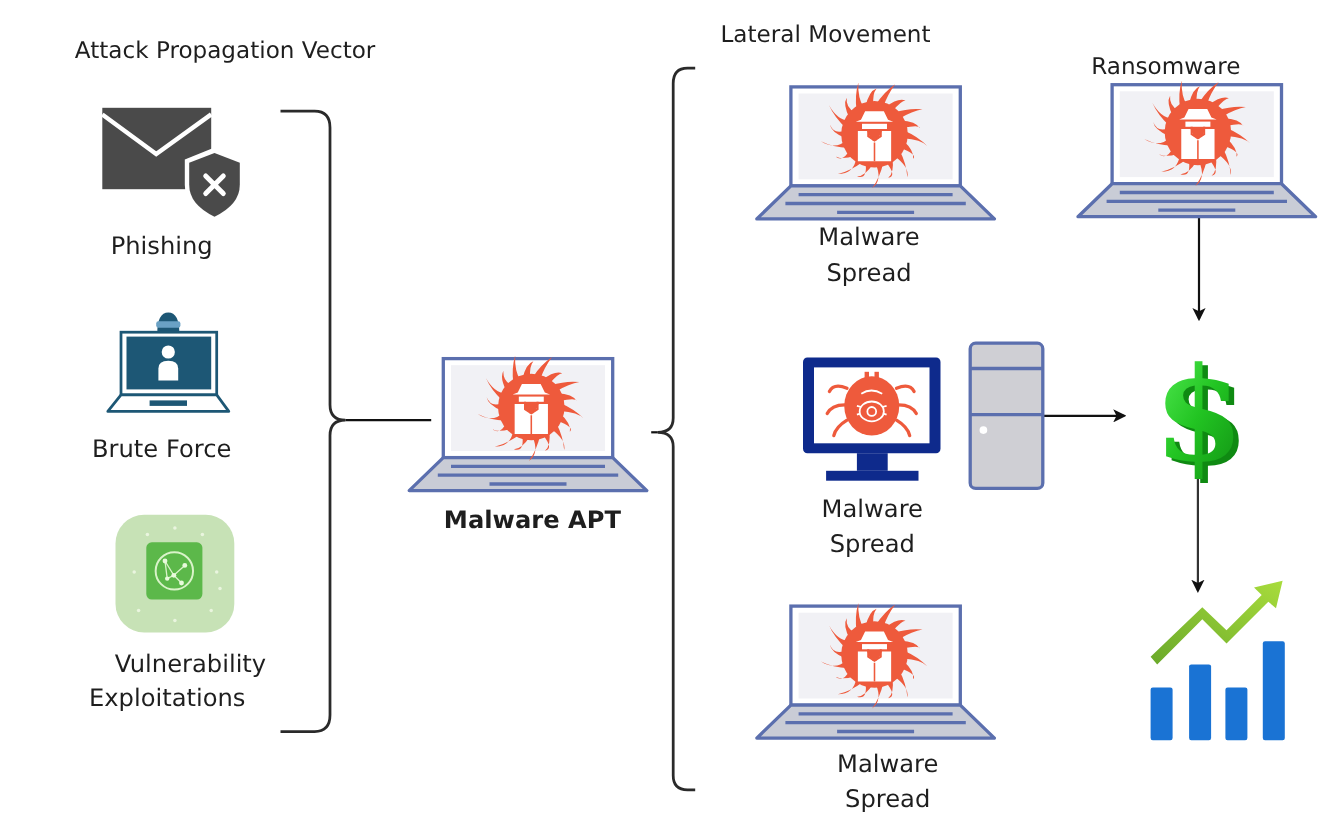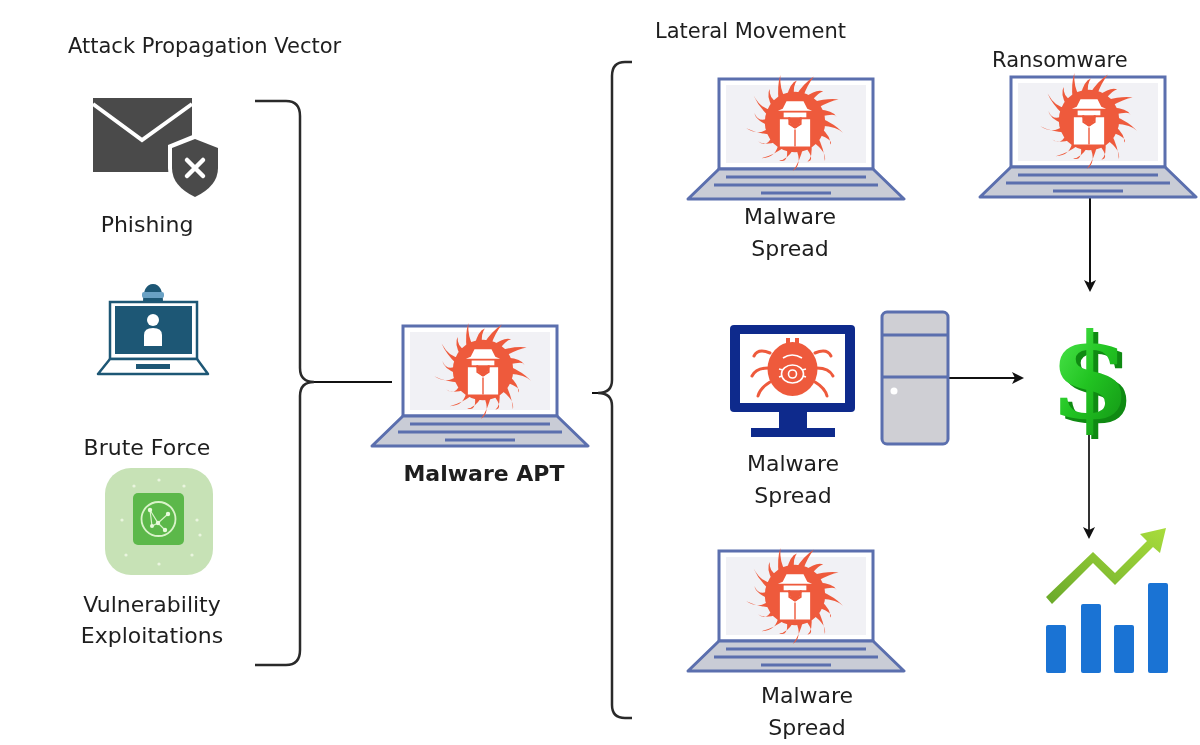--- a/index.html
+++ b/index.html
@@ -194,22 +194,22 @@
       </g>
     <path d="M1046,597 L1093,552 L1115,573 L1147,541 L1140,534 L1166,528 L1160,553 L1153,547 L1115,585 L1093,563 L1052,604 Z" fill="url(#arrowGrad)"></path>
   </g>
 </svg>
 
 <div class="hdr" style="left:22px; top:32px;margin-left:46px;">Attack Propagation Vector</div>
 <div class="hdr" style="left:655px; top:17px;text-align:right;">Lateral Movement</div>
 <div class="hdr" style="left:992px; top:26px;margin-top:20px;">Ransomware</div>
 
 <div class="lbl" style="left:72px; top:210px; width:150px;">Phishing</div>
-<div class="lbl" style="left:62px; top:394px; width:170px;margin-top:39px;">Brute Force</div>
-<div class="lbl" style="left:62px; top:590px; width:180px;">Vulnerability</div>
+<div class="lbl" style="left:62px; top:394px; width:170px;">Brute Force</div>
+<div class="lbl" style="left:62px; top:590px; width:180px;text-align:right;">Vulnerability</div>
 <div class="lbl" style="left:62px; top:621px; width:180px;">Exploitations</div>
 
 <div class="lbl" style="left:394px; top:459px; width:180px;font-weight:bold;">Malware APT</div>
 
 <div class="lbl" style="left:715px; top:202px; width:150px;">Malware</div>
 <div class="lbl" style="left:715px; top:234px; width:150px;">Spread</div>
 
 <div class="lbl" style="left:718px; top:449px; width:150px;">Malware</div>
 <div class="lbl" style="left:718px; top:481px; width:150px;">Spread</div>
 

